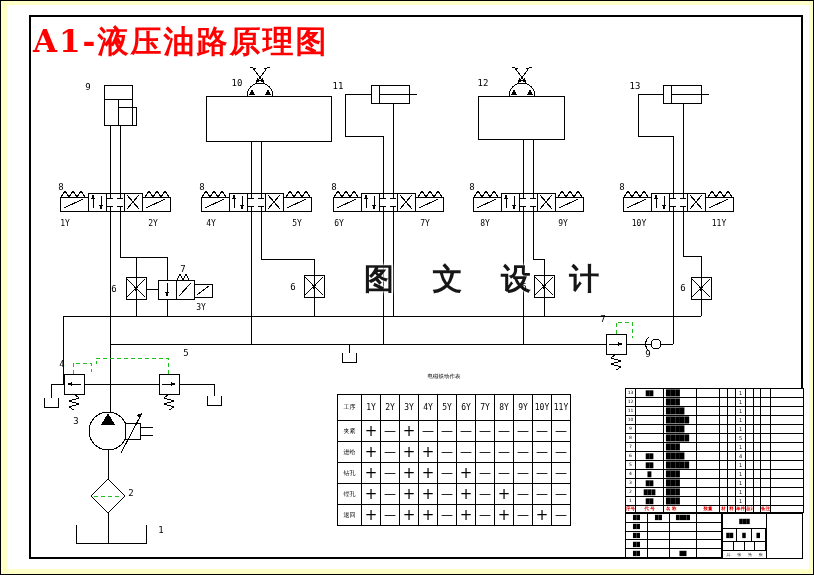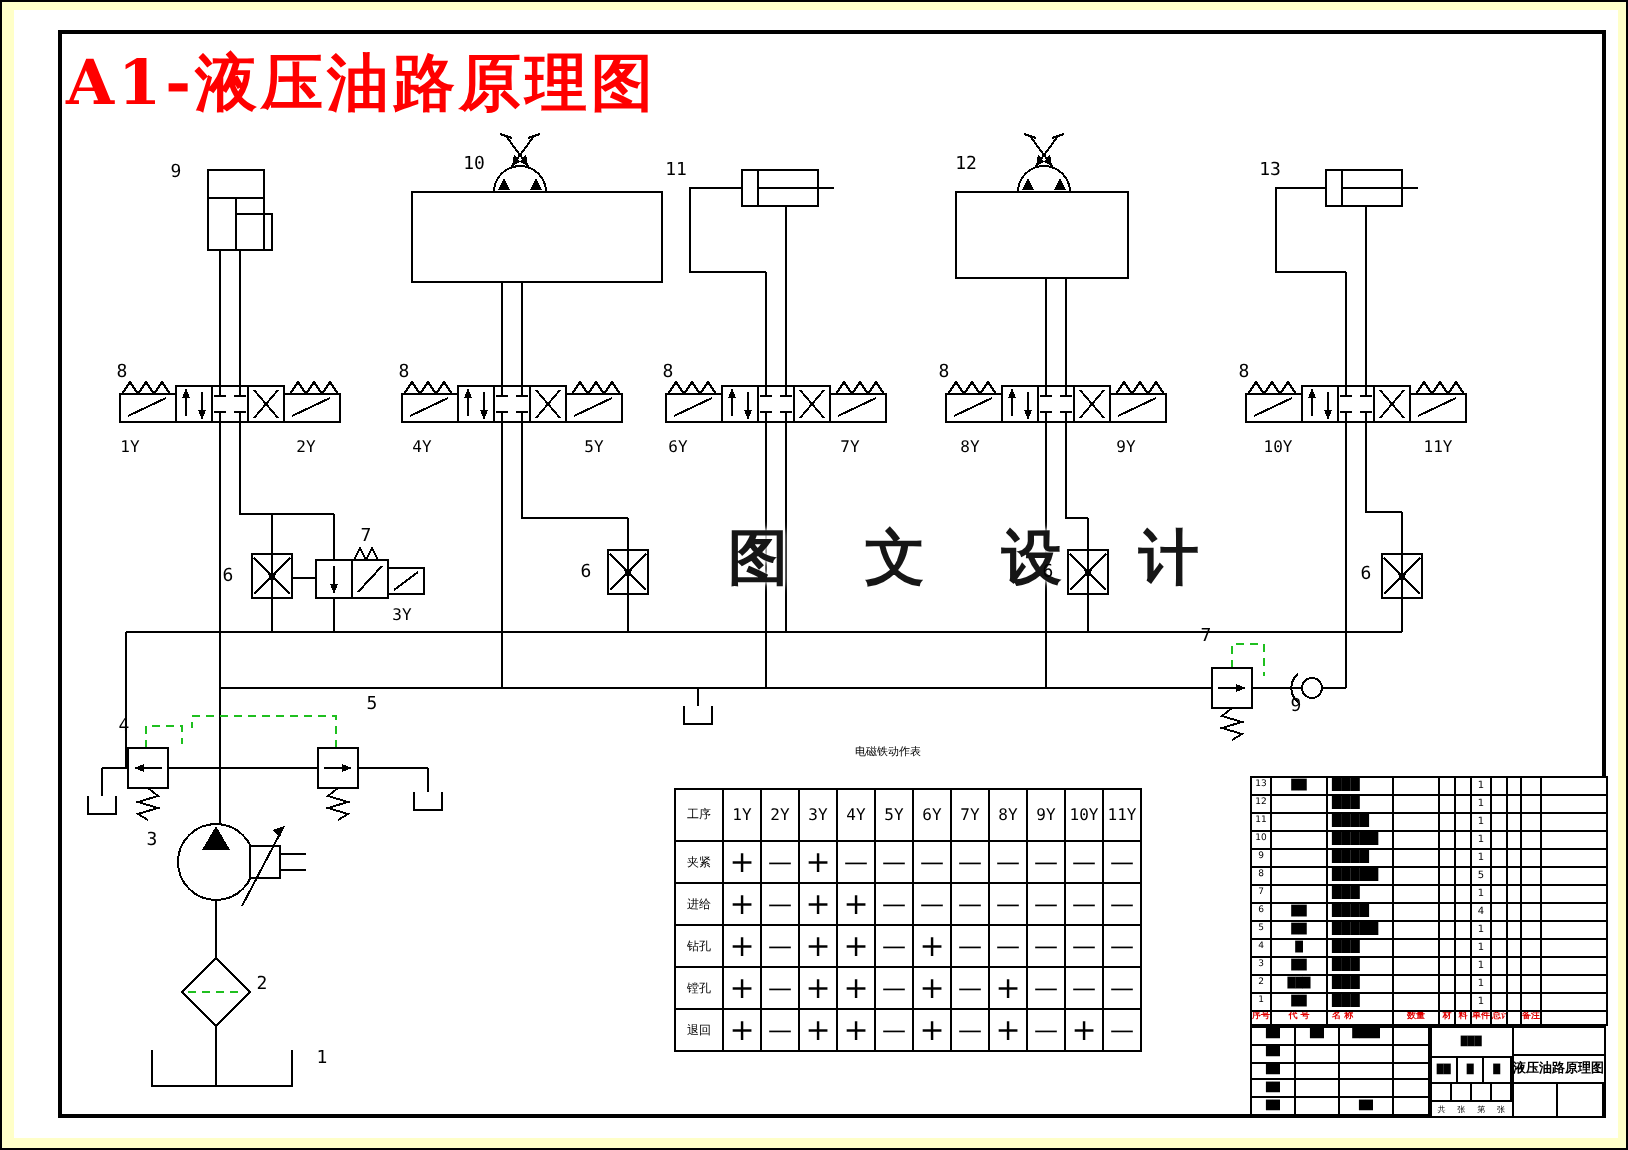--- a/index.html
+++ b/index.html
@@ -640,21 +640,13 @@
         <span></span>
         <span></span>
       </div>
     <div class="tb-mid-d">
       <span>共</span>
       <span>张</span>
       <span>第</span>
       <span>张</span>
     </div>
   </div>
-  <div class="tb-right">
-    <div class="tb-r-top"></div>
-    <div class="tb-r-name">液压油路原理图</div>
-    <div class="tb-r-bot">
-        <div></div>
-        <div></div>
-      </div>
-  </div>
 </div>
 
 </body></html>

